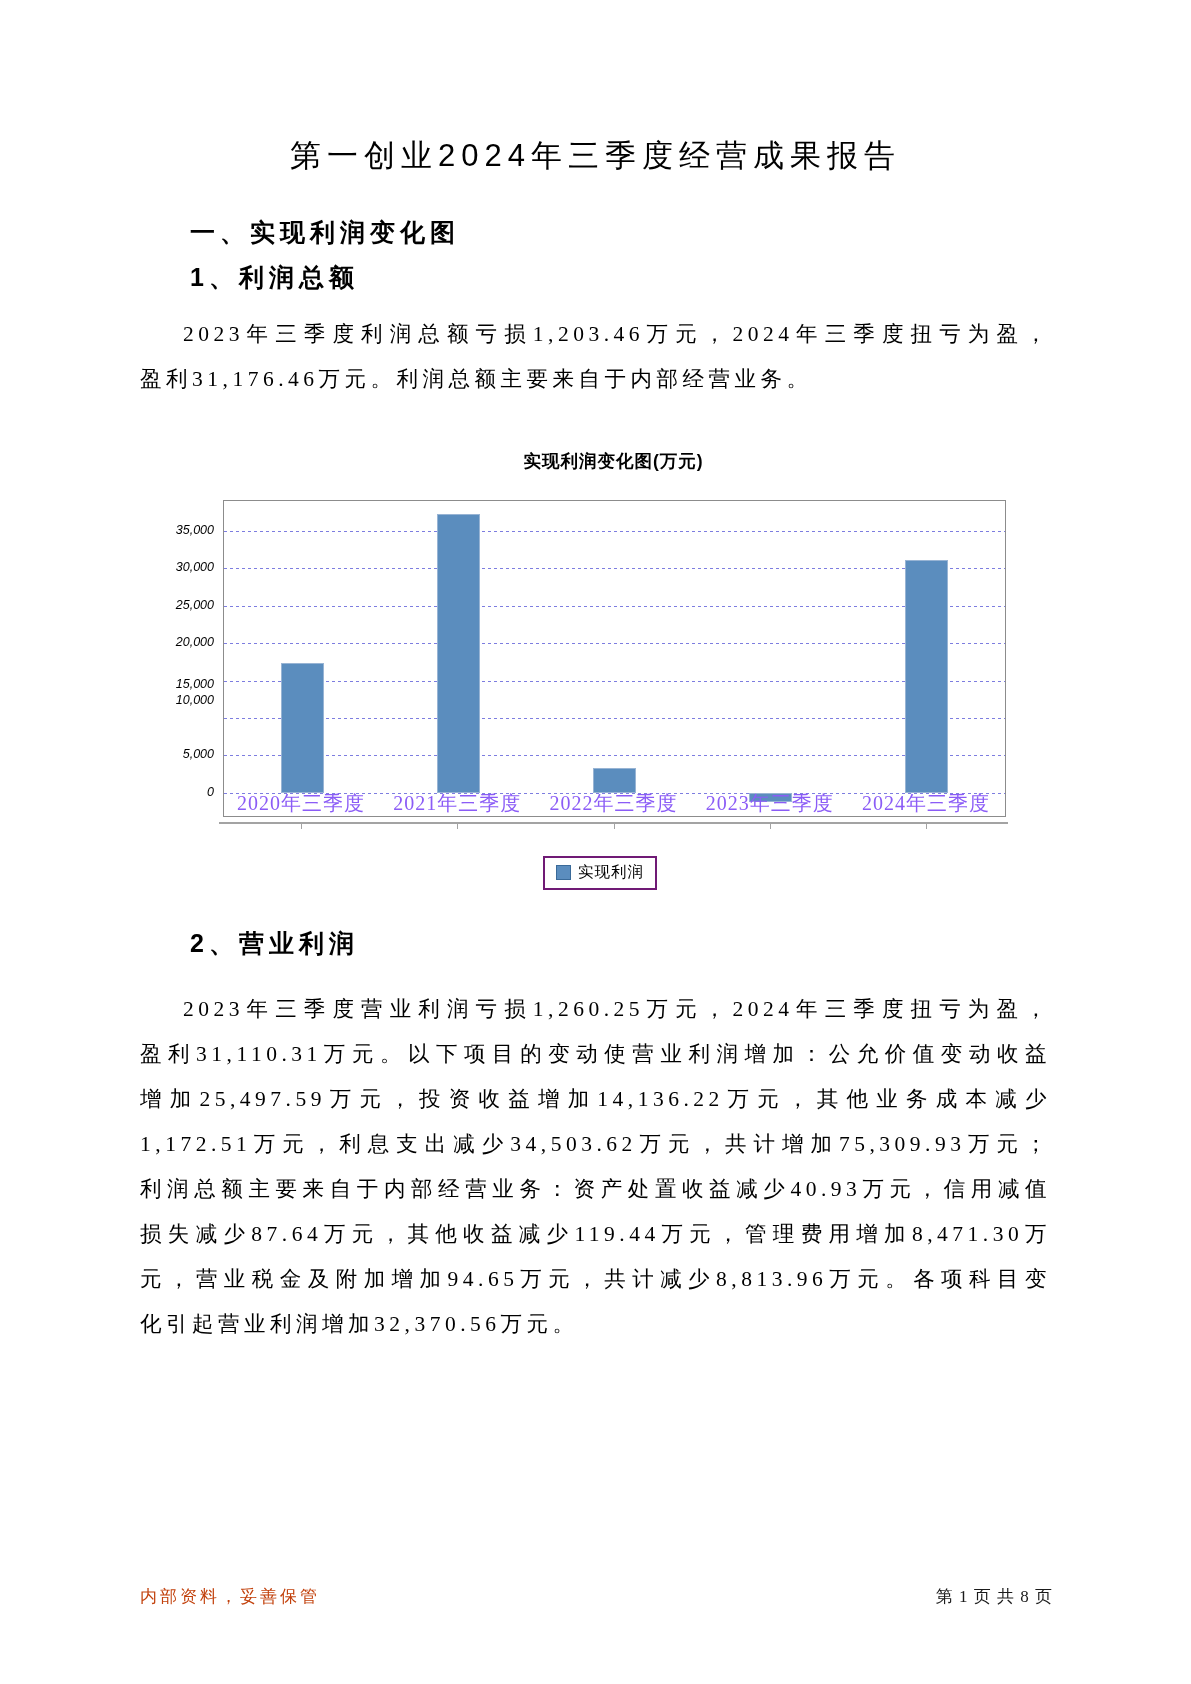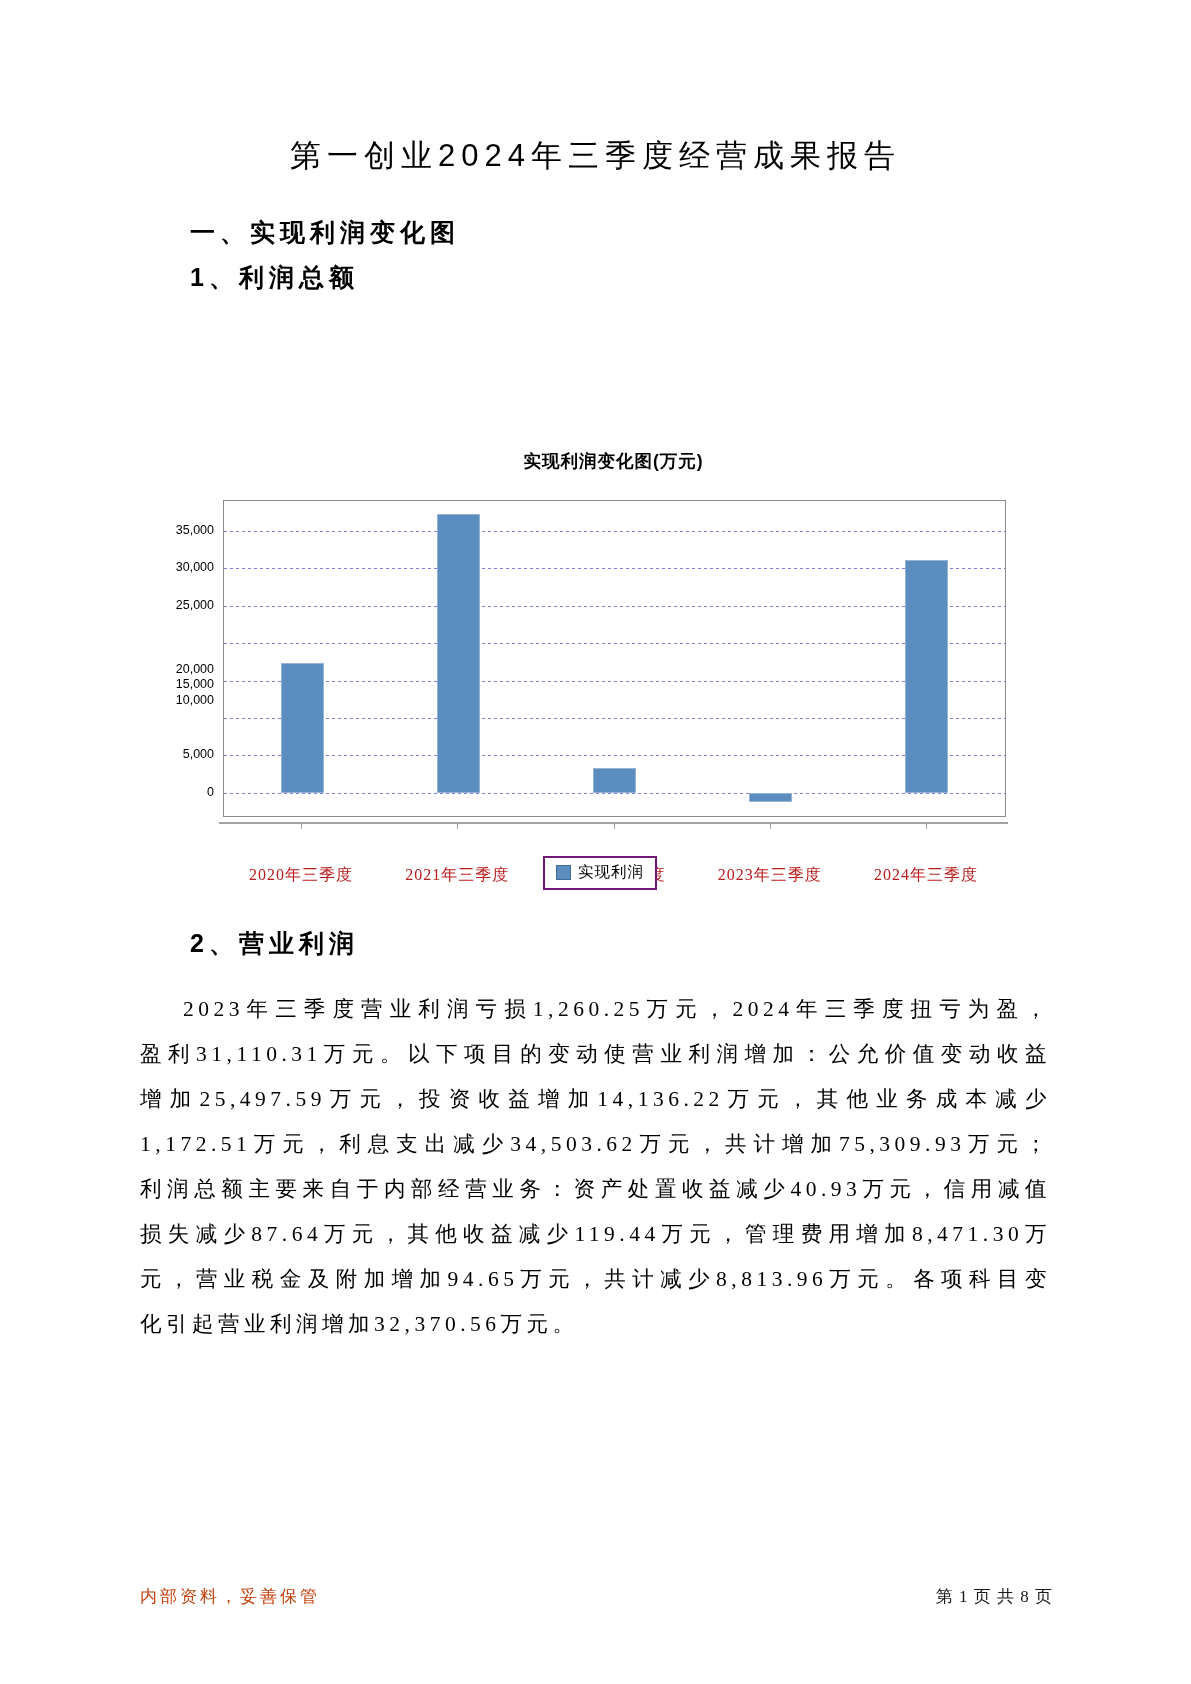--- a/index.html
+++ b/index.html
@@ -40,26 +40,26 @@
   .plot-area {
     position:absolute; left:223px; top:500px; width:781px; height:315px;
     border:1px solid #8c8c8c; background:#fff;
   }
   .gridline { position:absolute; left:0; width:100%; height:1px; }
   .bar { position:absolute; box-sizing:border-box; }
   .y-axis-labels {
     position:absolute; left:128px; top:500px; width:86px; height:315px;
     font-family:"Liberation Sans","DejaVu Sans",sans-serif; font-size:12.5px;
   }
-  .ylab { position:absolute; right:0; width:100%; text-align:right; height:16px; line-height:16px; }
+  .ylab { position:absolute; right:0; width:100%; text-align:right; height:16px; line-height:16px;font-style:italic; }
   .x-axis-line { position:absolute; left:219px; top:822px; width:789px; height:2px; }
   .xtick { position:absolute; top:2px; width:1px; height:5px; }
   .x-axis-labels {
-    position:absolute; left:223px; top:862px; width:781px; height:26px;
-    font-size:16px; letter-spacing:1px; color:#b91c1c;
+    position:absolute; left:223px; top:790px; width:781px; height:26px;
+    font-size:20px; letter-spacing:1px; color:#8b5cf6;
   }
   .xlab { position:absolute; top:0; text-align:center; height:26px; line-height:26px; white-space:nowrap; }
   .legend {
     position:absolute; left:543px; top:856px; background:#fff;
     border:2px solid #701a75; padding:4px 11px 5px 11px;
     display:flex; align-items:center; gap:7px;
     font-size:15.5px; letter-spacing:1px; white-space:nowrap;
   }
   .legend-swatch { width:13px; height:13px; border:1px solid #3a6a99; }
 
@@ -69,29 +69,33 @@
 </head>
 <body>
 
 <div class="page">
 
   <div class="doc-title">第一创业2024年三季度经营成果报告</div>
 
   <div class="heading h-sec1">一、实现利润变化图</div>
   <div class="heading h-sub1">1、利润总额</div>
 
+  <div class="para para1">
+    <div class="tline jl ind">2023年三季度利润总额亏损1,203.46万元，2024年三季度扭亏为盈，</div>
+    <div class="tline">盈利31,176.46万元。利润总额主要来自于内部经营业务。</div>
+  </div>
 
   <div>
     <div class="chart-title">实现利润变化图(万元)</div>
     <div class="y-axis-labels">
         <div class="ylab" style="top: 283.805px;">0</div>
         <div class="ylab" style="top: 246.394px;">5,000</div>
         <div class="ylab" style="top: 192px;">10,000</div>
         <div class="ylab" style="top: 176px;">15,000</div>
-        <div class="ylab" style="top: 134.162px; margin-top: 27px;">20,000</div>
+        <div class="ylab" style="top: 134.162px;">20,000</div>
         <div class="ylab" style="top: 96.7506px;">25,000</div>
         <div class="ylab" style="top: 59.3397px;">30,000</div>
         <div class="ylab" style="top: 21.9287px;">35,000</div>
       </div>
     <div class="plot-area" style="border-color: rgb(140, 140, 140);">
         <div class="gridline" style="top: 291.805px; background: repeating-linear-gradient(to right, rgb(125, 125, 224) 0px, rgb(125, 125, 224) 3px, transparent 3px, transparent 6px);"></div>
         <div class="gridline" style="top: 254.394px; background: repeating-linear-gradient(to right, rgb(125, 125, 224) 0px, rgb(125, 125, 224) 3px, transparent 3px, transparent 6px);"></div>
         <div class="gridline" style="top: 216.983px; background: repeating-linear-gradient(to right, rgb(125, 125, 224) 0px, rgb(125, 125, 224) 3px, transparent 3px, transparent 6px);"></div>
         <div class="gridline" style="top: 179.572px; background: repeating-linear-gradient(to right, rgb(125, 125, 224) 0px, rgb(125, 125, 224) 3px, transparent 3px, transparent 6px);"></div>
         <div class="gridline" style="top: 142.162px; background: repeating-linear-gradient(to right, rgb(125, 125, 224) 0px, rgb(125, 125, 224) 3px, transparent 3px, transparent 6px);"></div>

